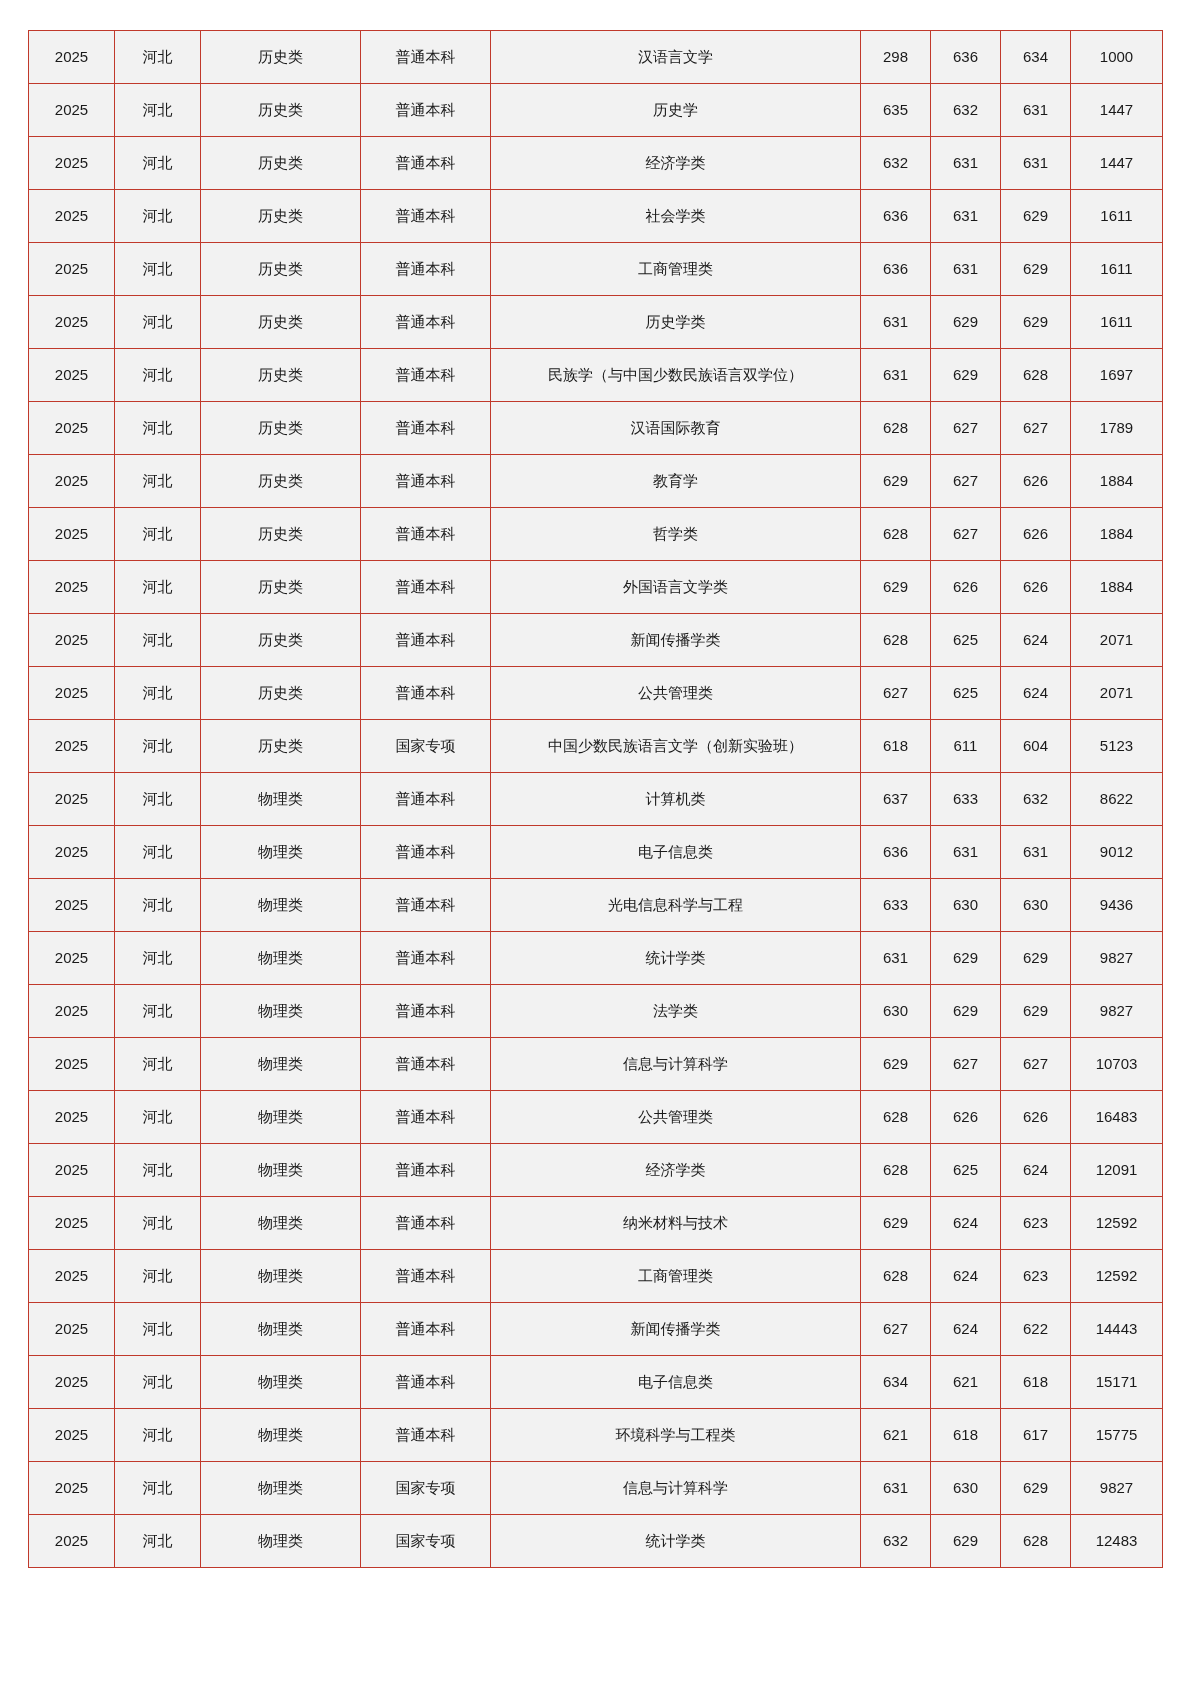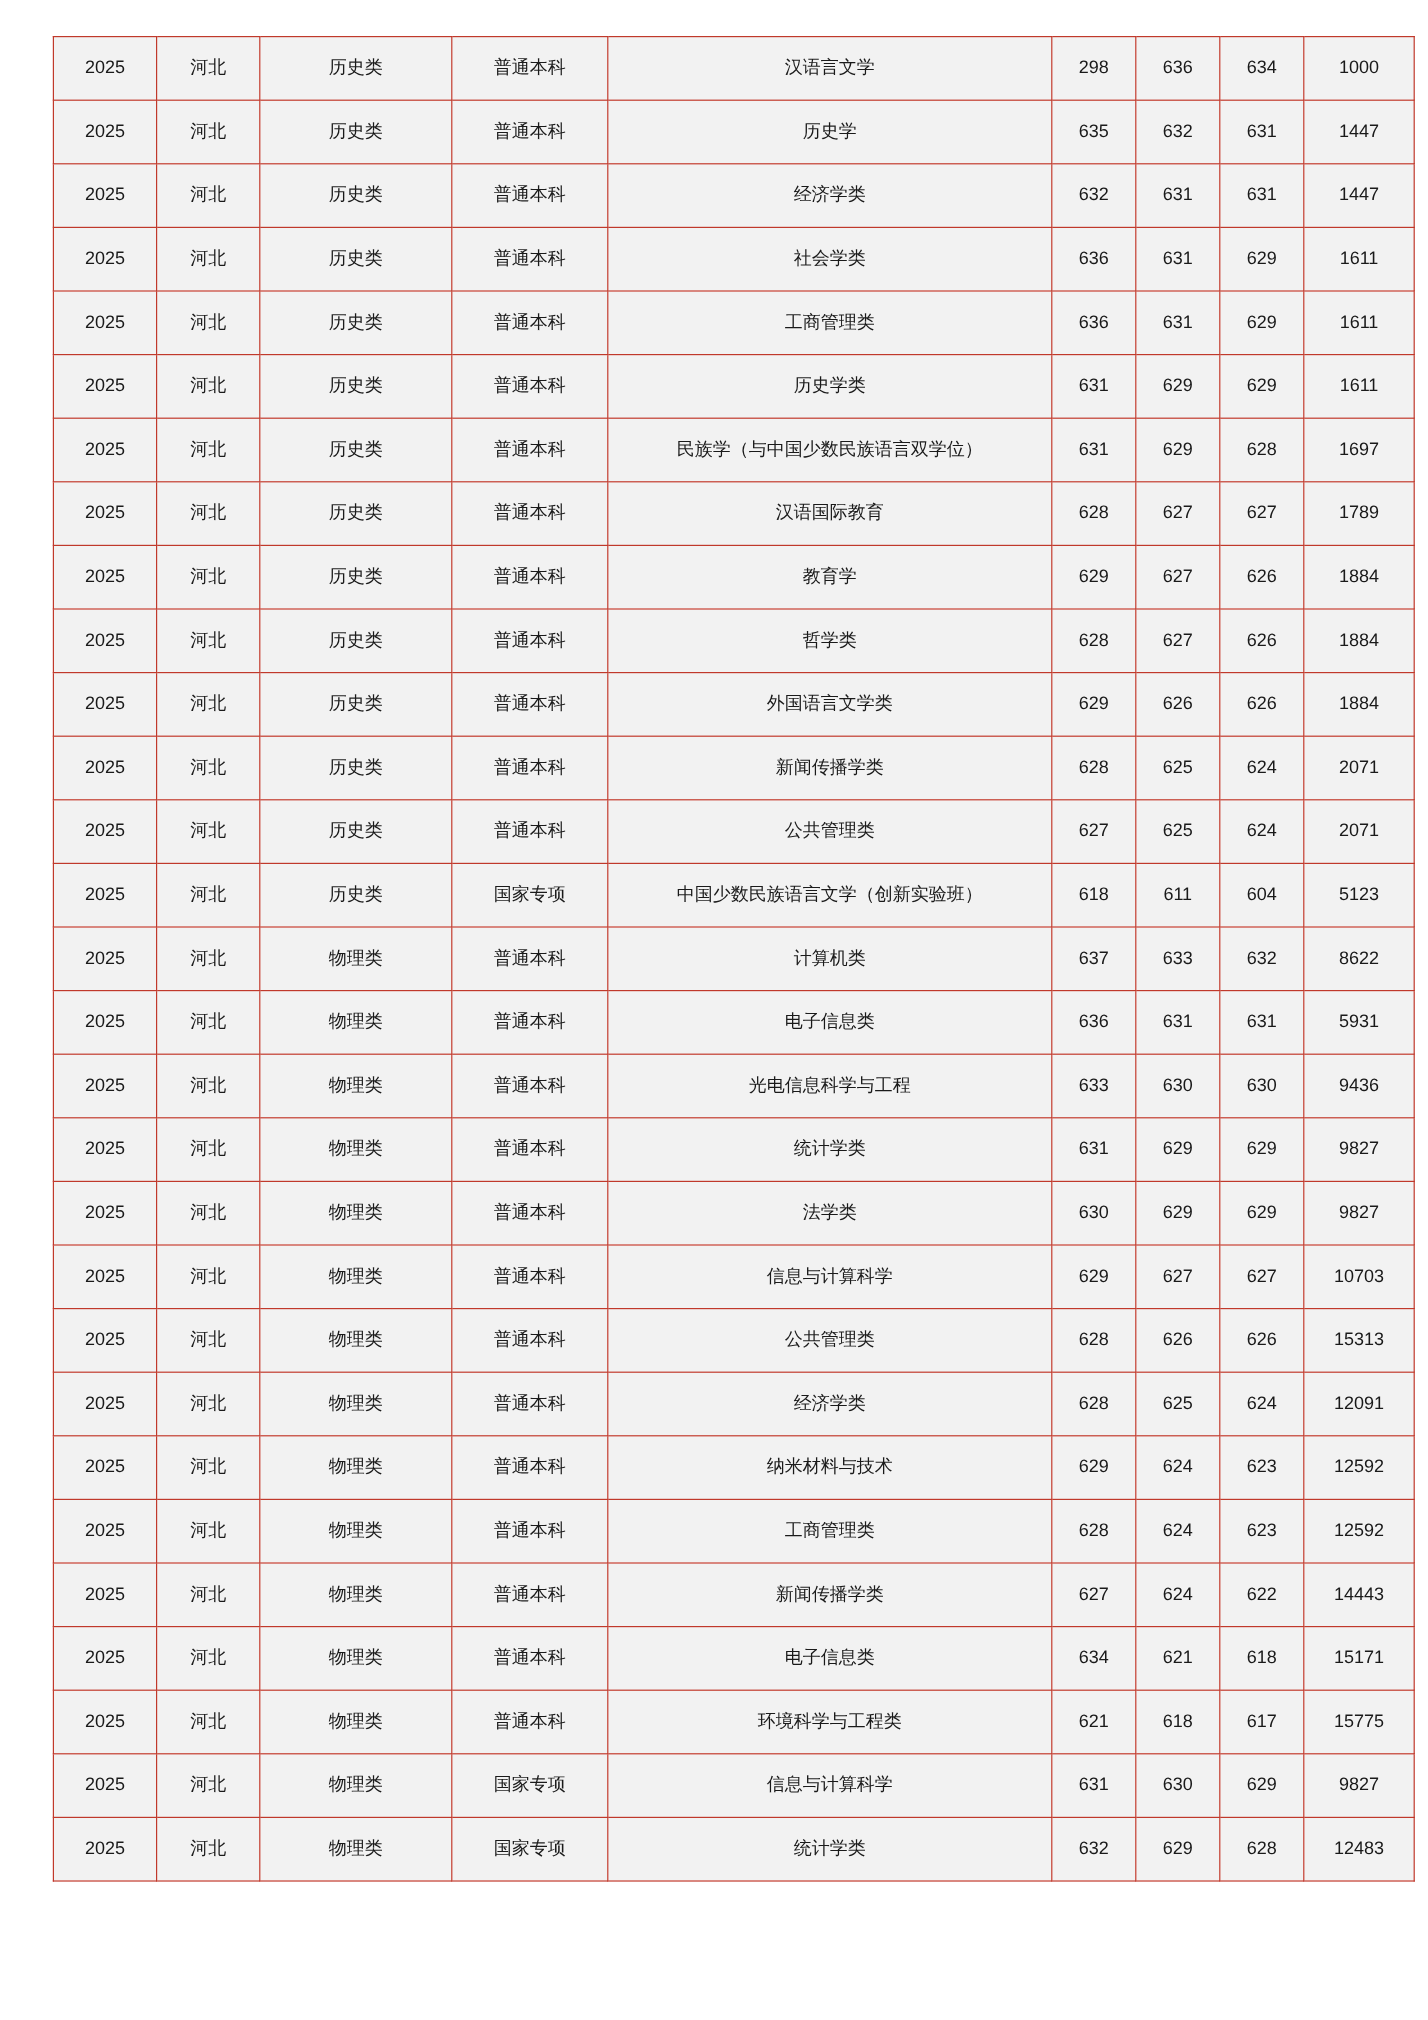--- a/index.html
+++ b/index.html
@@ -12,21 +12,21 @@
     height: 1683px;
     font-family: "Liberation Sans", "DejaVu Sans", sans-serif;
     color: #1a1a1a;
     -webkit-font-smoothing: antialiased;
   }
   .page {
     position: relative;
     width: 1190px;
     height: 1683px;
     box-sizing: border-box;
-    padding: 30px 28px 0 44px;
+    padding: 30px 28px 0 28px;
   }
   table.score-table {
     width: 1134px;
     border-collapse: collapse;
     table-layout: fixed;
     font-size: 15px;
   }
   table.score-table td {
     border: 1px solid #c0392b;
     height: 52px;
@@ -243,21 +243,21 @@
         </tr>
         <tr>
           <td>2025</td>
           <td>河北</td>
           <td>物理类</td>
           <td>普通本科</td>
           <td class="major">电子信息类</td>
           <td class="num">636</td>
           <td class="num">631</td>
           <td class="num">631</td>
-          <td class="num">5931</td>
+          <td class="num">9012</td>
         </tr>
         <tr>
           <td>2025</td>
           <td>河北</td>
           <td>物理类</td>
           <td>普通本科</td>
           <td class="major">光电信息科学与工程</td>
           <td class="num">633</td>
           <td class="num">630</td>
           <td class="num">630</td>
@@ -298,21 +298,21 @@
         </tr>
         <tr>
           <td>2025</td>
           <td>河北</td>
           <td>物理类</td>
           <td>普通本科</td>
           <td class="major">公共管理类</td>
           <td class="num">628</td>
           <td class="num">626</td>
           <td class="num">626</td>
-          <td class="num">15313</td>
+          <td class="num">16483</td>
         </tr>
         <tr>
           <td>2025</td>
           <td>河北</td>
           <td>物理类</td>
           <td>普通本科</td>
           <td class="major">经济学类</td>
           <td class="num">628</td>
           <td class="num">625</td>
           <td class="num">624</td>

